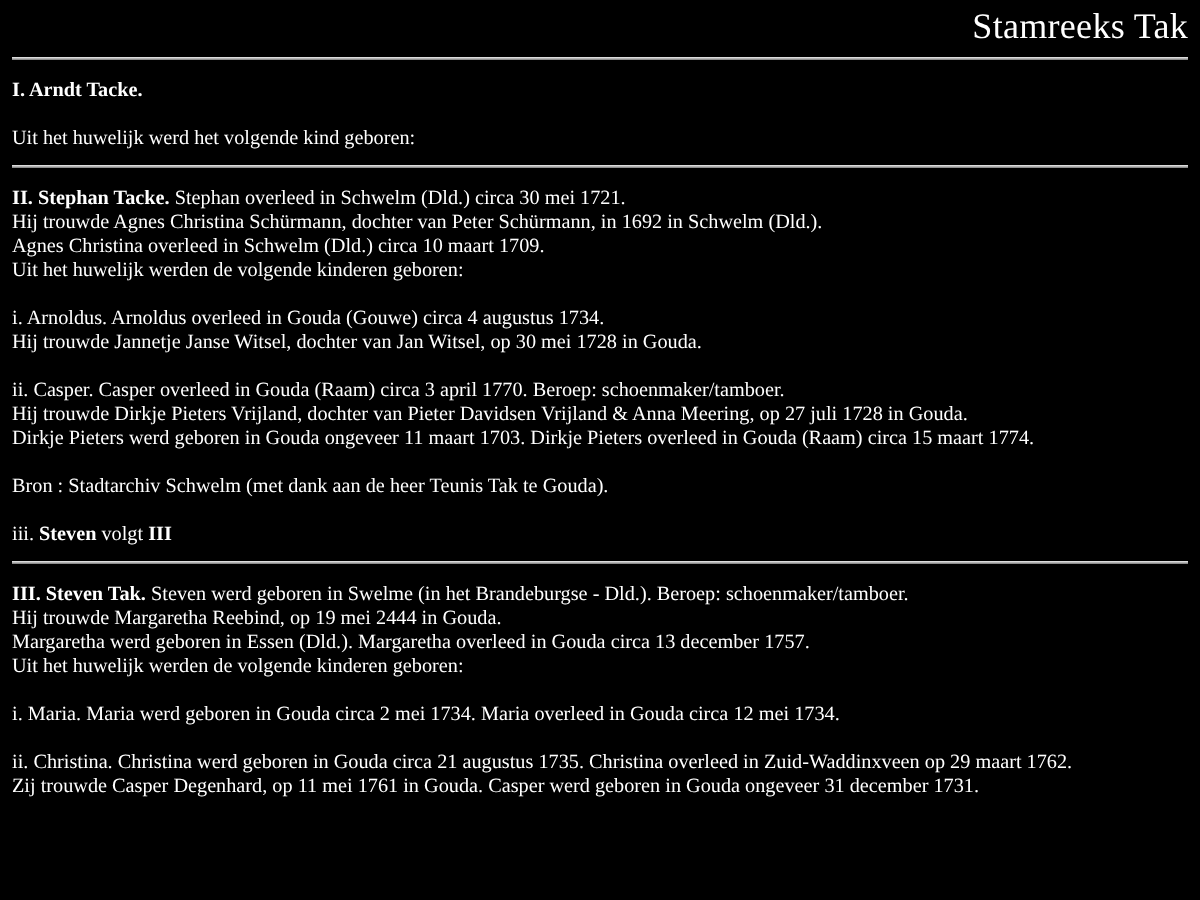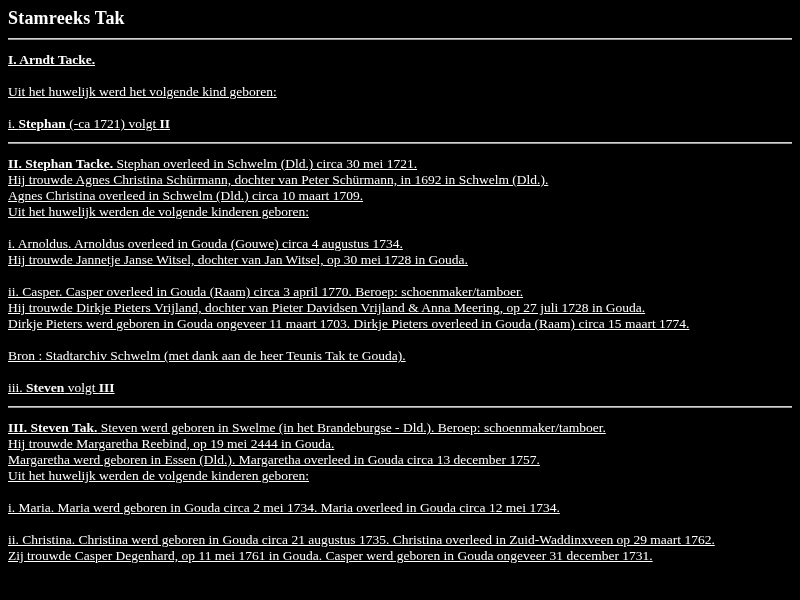--- a/index.html
+++ b/index.html
@@ -12,34 +12,34 @@
     overflow: hidden;
     background: #000000;
     color: #ffffff;
     font-family: "Liberation Serif", "DejaVu Serif", serif;
     font-size: 13.5px;
   }
   .page {
     padding: 8px;
   }
   .title {
-    font-size: 18px;
-    font-weight: bold;
+    font-size: 24px;
+    font-weight: normal;
     line-height: 20px;
     letter-spacing: 0.2px;
+    text-align: right;
   }
   hr.divider {
     border: 0;
     height: 2px;
     margin: 10px 0 12px 0;
     background: linear-gradient(to bottom, #f0f0f0, #787878);
   }
   .section {
     margin-bottom: 8px;
-    text-decoration: underline;
   }
   .block {
     margin-bottom: 16px;
   }
   .block:last-child {
     margin-bottom: 0;
   }
   .line {
     line-height: 16px;
     white-space: nowrap;
@@ -54,23 +54,20 @@
 <div class="page">
   <div class="title">Stamreeks Tak</div>
   <hr class="divider">
   <div id="sections">
       <div class="section">
         <div class="block">
           <div class="line"><span class="b">I. Arndt Tacke.</span></div>
         </div>
         <div class="block">
           <div class="line"><span>Uit het huwelijk werd het volgende kind geboren:</span></div>
-        </div>
-        <div class="block">
-          <div class="line"><span>i. </span><span class="b">Stephan</span><span> (-ca 1721) volgt </span><span class="b">II</span></div>
         </div>
       </div>
       <hr class="divider">
       <div class="section">
         <div class="block">
           <div class="line"><span class="b">II. Stephan Tacke.</span><span> Stephan overleed in Schwelm (Dld.) circa 30 mei 1721.</span></div>
           <div class="line"><span>Hij trouwde Agnes Christina Schürmann, dochter van Peter Schürmann, in 1692 in Schwelm (Dld.).</span></div>
           <div class="line"><span>Agnes Christina overleed in Schwelm (Dld.) circa 10 maart 1709.</span></div>
           <div class="line"><span>Uit het huwelijk werden de volgende kinderen geboren:</span></div>
         </div>

